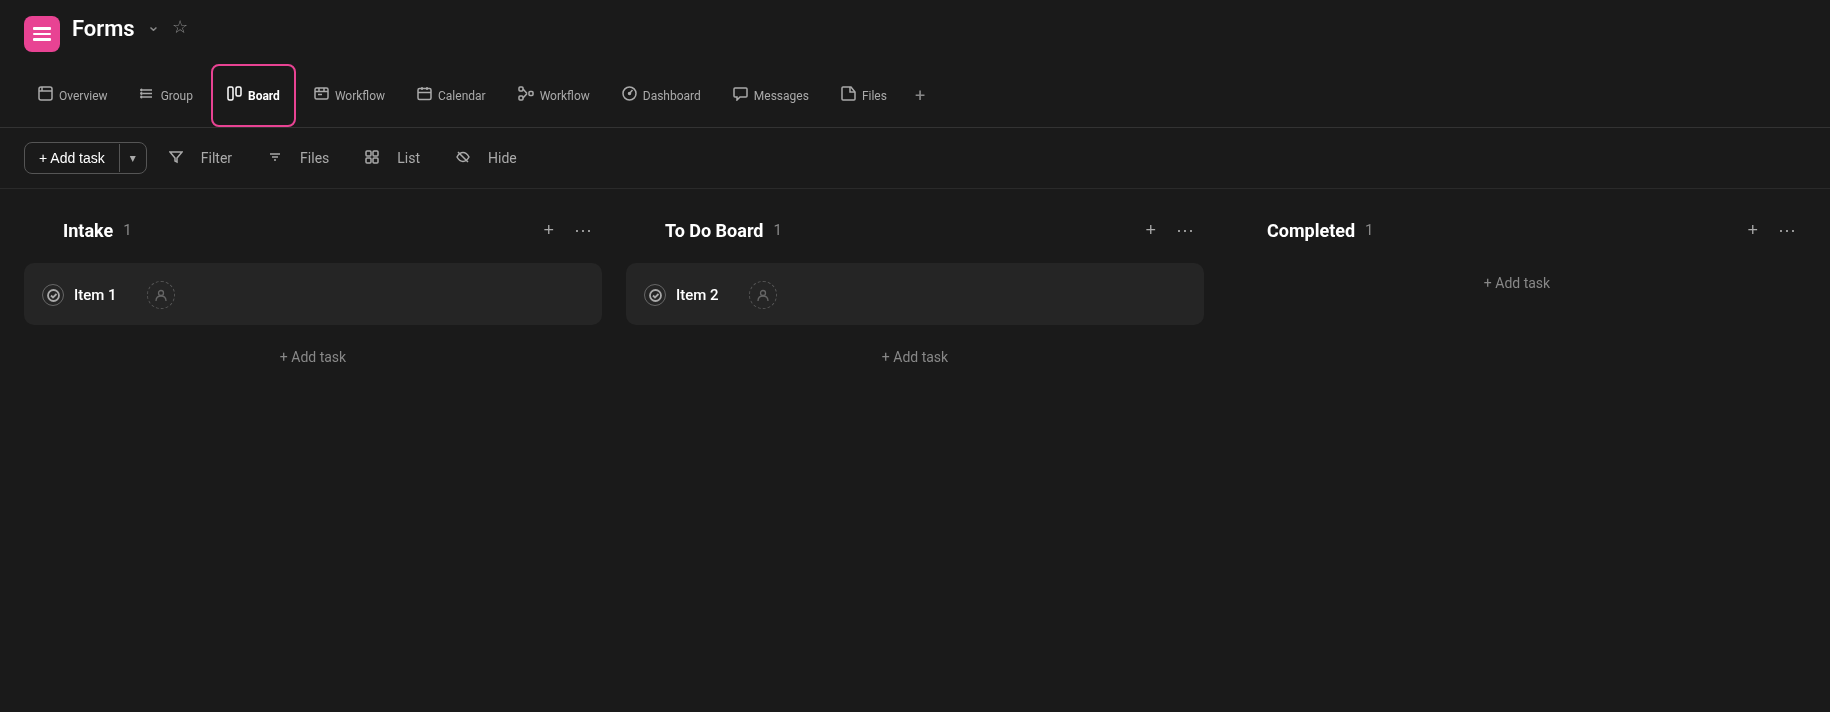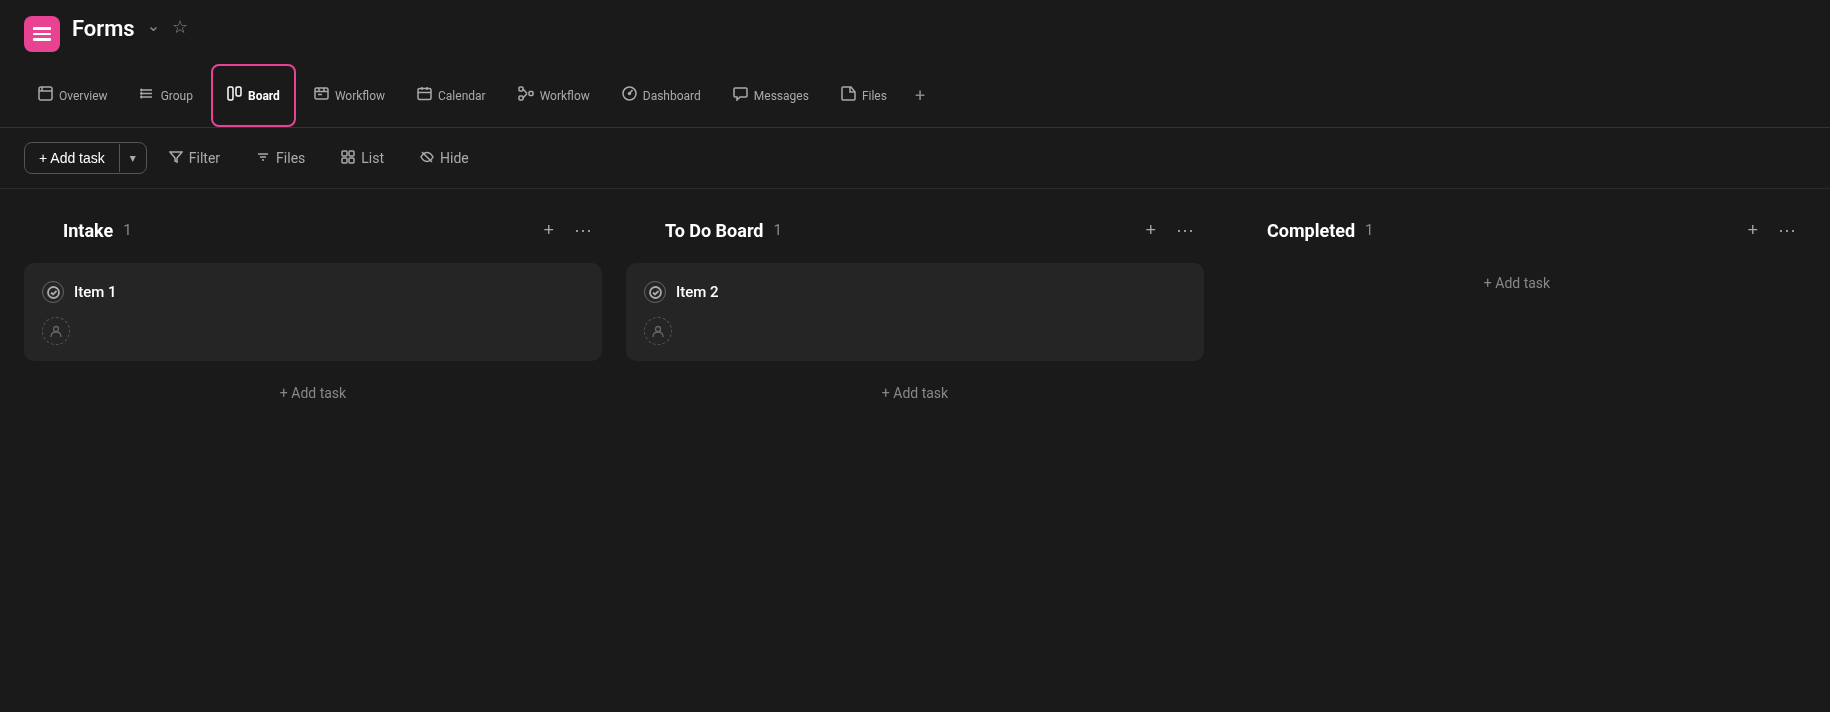--- a/index.html
+++ b/index.html
@@ -140,21 +140,21 @@
     .btn-add-task-chevron {
       padding: 7px 10px;
       border-left: 1.5px solid #555;
       color: #aaa;
       font-size: 12px;
     }
 
     .toolbar-action {
       display: flex;
       align-items: center;
-      gap: 6px;
+      gap: 18px;
       padding: 7px 14px;
       color: #aaa;
       font-size: 14px;
       cursor: pointer;
       border-radius: 6px;
     }
 
     
     .board-area {
       display: flex;
@@ -207,22 +207,22 @@
       border-radius: 4px;
       line-height: 1;
     }
 
     
     .task-card {
       background: #252525;
       border-radius: 10px;
       padding: 18px 18px 16px 18px;
       display: flex;
-      flex-direction: column;
-      gap: 14px;
+      flex-direction: row;
+      gap: 30px;
       cursor: pointer;
     }
 
     .task-title-row {
       display: flex;
       align-items: center;
       gap: 10px;
     }
 
     .check-icon {

